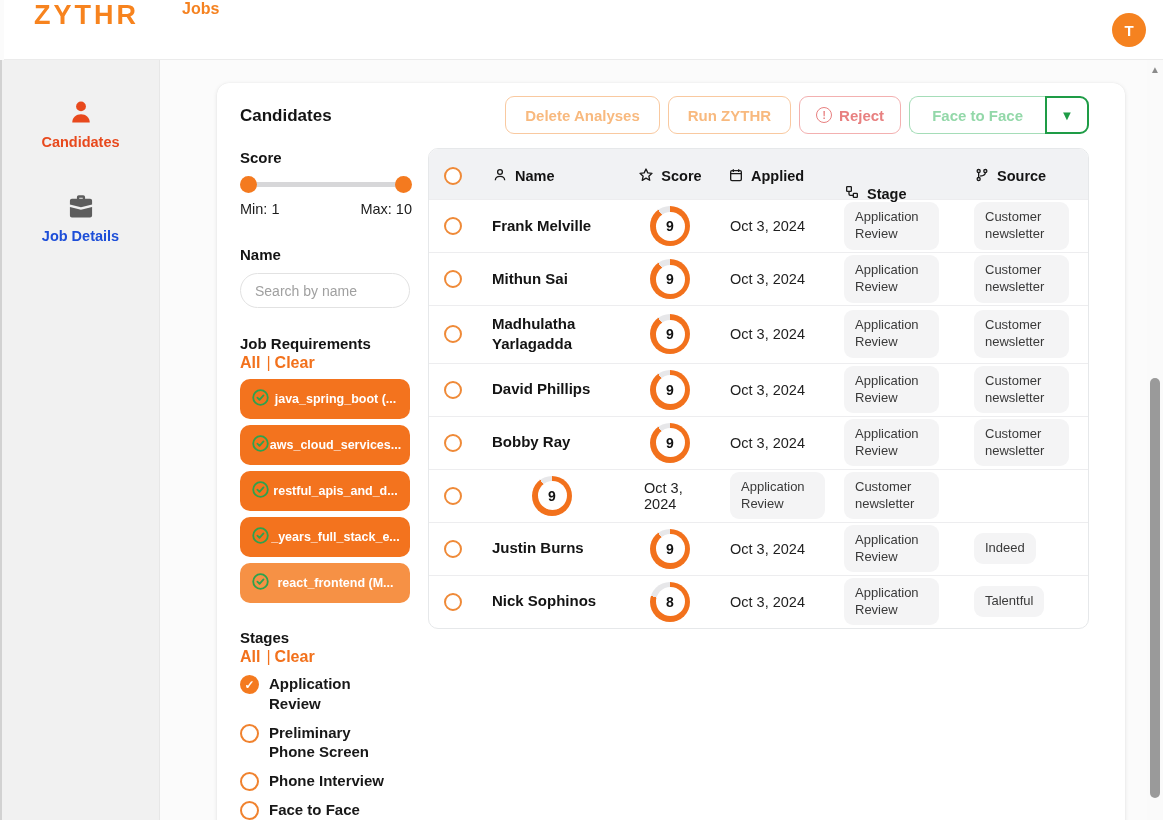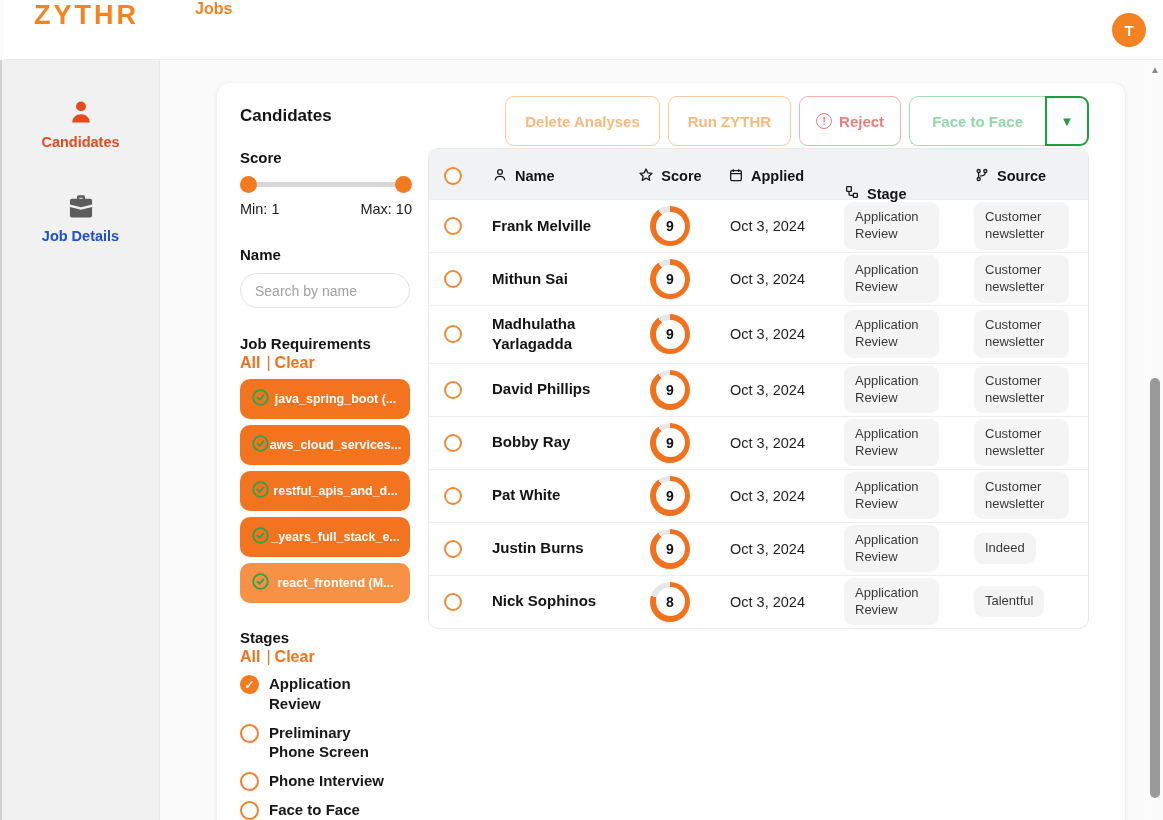--- a/index.html
+++ b/index.html
@@ -3,41 +3,41 @@
 <meta charset="utf-8">
 <style>
   * { margin:0; padding:0; box-sizing:border-box; }
   html,body { width:1163px; height:820px; overflow:hidden; background:#fbfbfb;
     font-family:"Liberation Sans", sans-serif; color:#1c1c1c; }
 
   
   .topbar { position:absolute; left:4px; top:0; width:1163px; height:60px; background:#fff;
     border-bottom:1px solid #ebebeb; display:flex; align-items:flex-start; z-index:5; }
   .logo { margin-left:30px; font-size:27px; font-weight:800; letter-spacing:3px; color:#f7831e; }
-  .page-title { margin-left:56px; font-size:16px; font-weight:700; color:#f58220; }
+  .page-title { margin-left:43px; font-size:16px; font-weight:700; color:#f58220; }
   .avatar { position:absolute; right:21px; top:13px; width:34px; height:34px; border-radius:50%;
     background:#f58220; color:#fff; font-size:15px; font-weight:700; display:flex;
     align-items:center; justify-content:center; }
 
   
   .sidebar { position:absolute; left:0; top:60px; bottom:0; width:160px; background:#f1f1f1;
     border-right:1px solid #e7e7e7; border-left:2px solid #d2d2d2; padding-top:38px; }
   .side-item { display:flex; flex-direction:column; align-items:center; gap:8px; margin-bottom:44px;
     cursor:pointer; color:#1d4ed8; font-size:14.5px; font-weight:600; }
   .side-item.active { color:#e8491d; }
   .side-item svg { display:block; }
 
   
   .card { position:absolute; left:217px; top:83px; width:908px; height:900px; background:#fff;
     border-radius:12px; box-shadow:0 1px 4px rgba(0,0,0,.10), 0 0 1px rgba(0,0,0,.08); }
   .card-title { position:absolute; left:23px; top:23px; font-size:17px; font-weight:700; color:#141414; }
 
   
   .actions { position:absolute; top:13px; right:36px; display:flex; align-items:center; gap:8px; }
-  .btn { height:50px; border-radius:9px; background:#fff; font-family:inherit; font-size:15px;
+  .btn { height:38px; border-radius:9px; background:#fff; font-family:inherit; font-size:15px;
     font-weight:700; display:flex; align-items:center; justify-content:center; cursor:pointer; }
   .btn-disabled-orange { border:1.5px solid #f9c9a0; color:#f8b97e; padding:0 19px; }
   .btn-reject { border:1.5px solid #f3b0b0; color:#e88080; padding:0 16px; gap:7px; }
   .excl-circle { width:16px; height:16px; border:1.6px solid #e88080; border-radius:50%;
     display:flex; align-items:center; justify-content:center; font-size:10px; font-weight:800; }
   .split { display:flex; }
   .btn-stage { border:1.5px solid #a5ddb8; color:#93d8a9; padding:0 22px;
     border-radius:9px 0 0 9px; border-right:none; }
   .btn-stage-caret { width:44px; border:2px solid #1e9c46; border-radius:0 9px 9px 0; background:#fff;
     color:#1e9c46; font-size:13px; }
@@ -384,21 +384,20 @@
             </div>
           </div>
           <div class="c-date">Oct 3, 2024</div>
           <div class="c-chip"><span class="pill">Application Review</span></div>
           <div class="c-chip"><span class="pill">Customer newsletter</span></div>
         </div>
         <div class="trow tbody-row">
           <div>
             <span class="sel-circle" style="display:block;"></span>
           </div>
-          <div class="c-name">Pat White</div>
           <div class="c-score">
             <div class="ring" style="background: conic-gradient(rgb(242, 113, 28) 0deg, rgb(242, 113, 28) 90%, rgb(231, 231, 233) 90%, rgb(231, 231, 233) 100%);">
               <div class="inner">9</div>
             </div>
           </div>
           <div class="c-date">Oct 3, 2024</div>
           <div class="c-chip"><span class="pill">Application Review</span></div>
           <div class="c-chip"><span class="pill">Customer newsletter</span></div>
         </div>
         <div class="trow tbody-row">

